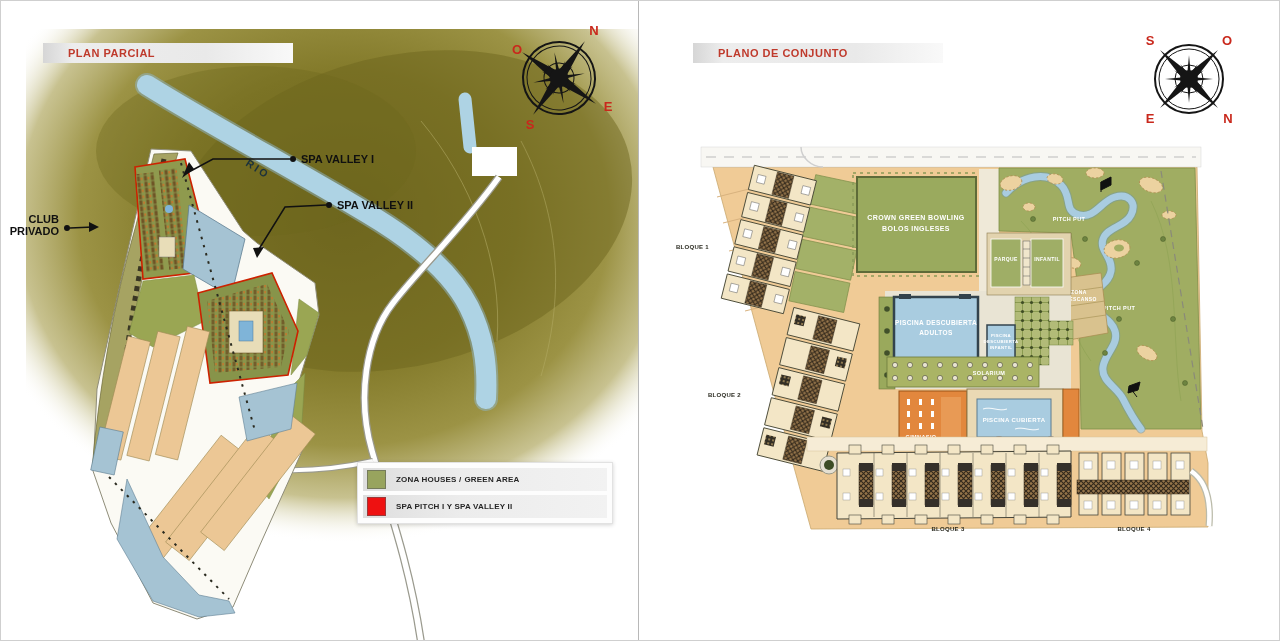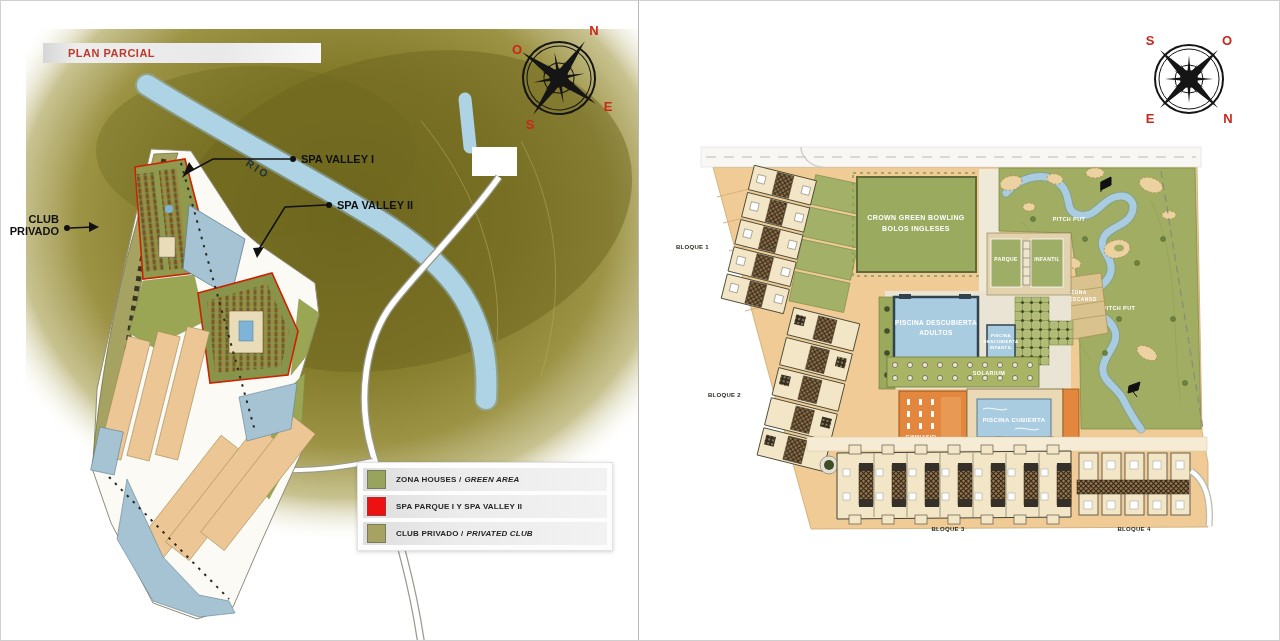--- a/index.html
+++ b/index.html
@@ -4,34 +4,34 @@
 <style>
   html,body{margin:0;padding:0;background:#ffffff;}
   .stage{position:relative;width:1280px;height:641px;background:#fff;overflow:hidden;
          border:1px solid #cfcfcf;box-sizing:border-box;
          font-family:"Liberation Sans",sans-serif;}
   .divider{position:absolute;left:637px;top:0;width:1px;height:641px;background:#b8b8b8;}
   .panel{position:absolute;top:0;height:641px;}
   .panel.left{left:0;width:637px;}
   .panel.right{left:637px;width:643px;}
   .mapsvg{position:absolute;left:0;top:0;}
-  .titlebar{position:absolute;width:278px;height:20px;
+  .titlebar{position:absolute;width:250px;height:20px;
             background:linear-gradient(90deg,#d6d6d6 0%,#ededed 12%,#e9e9e9 65%,#f9f9f9 100%);
             display:flex;align-items:center;padding-left:25px;box-sizing:border-box;}
   .titlebar span{font-weight:bold;font-size:11px;color:#bf3a2c;letter-spacing:.5px;}
   .legend{position:absolute;left:356px;top:461px;width:256px;background:#fdfdfd;
           border:1px solid #e2e2e2;box-shadow:0 1px 4px rgba(0,0,0,.18);
           padding:5px 5px;box-sizing:border-box;}
   .legend-row{height:23px;margin-bottom:4px;display:flex;align-items:center;
               background:linear-gradient(90deg,#dedede,#ececec 40%,#f2f2f2);}
   .legend-row:last-child{margin-bottom:0;}
   .swatch{width:17px;height:17px;margin:0 10px 0 4px;border:1px solid rgba(90,90,90,.55);
           flex:0 0 17px;}
   .legend-text{font-size:8px;font-weight:bold;color:#262626;letter-spacing:.2px;white-space:nowrap;}
-  .legend-italic{font-style:italic;margin-left:3px;}
+  .legend-italic{margin-left:3px;}
   svg text{font-family:"Liberation Sans",sans-serif;}
   .maplabel{font-weight:bold;fill:#101010;}
   .whitelabel{font-weight:bold;fill:#ffffff;letter-spacing:.4px;}
   .blklabel{font-weight:bold;fill:#2a2a20;letter-spacing:.3px;}
   .compassletter{font-weight:bold;font-size:13px;fill:#c9281c;}
 </style>
 </head>
 <body>
 
 <div class="stage">
@@ -184,25 +184,21 @@
       <span>PLAN PARCIAL</span>
     </div>
 
     <div class="legend">
       <div class="legend-row">
         <div class="swatch" style="background-color: rgb(152, 164, 94);"></div>
         <div class="legend-text"><span>ZONA HOUSES /</span><span class="legend-italic">GREEN AREA</span></div>
       </div>
       <div class="legend-row">
         <div class="swatch" style="background-color: rgb(238, 17, 17);"></div>
-        <div class="legend-text"><span>SPA PARQUE I Y SPA VALLEY II</span><span class="legend-italic"></span></div>
-      </div>
-      <div class="legend-row">
-        <div class="swatch" style="background-color: rgb(166, 163, 98);"></div>
-        <div class="legend-text"><span>CLUB PRIVADO /</span><span class="legend-italic">PRIVATED CLUB</span></div>
+        <div class="legend-text"><span>SPA PITCH I Y SPA VALLEY II</span><span class="legend-italic"></span></div>
       </div>
     </div>
   </div>
 
   <div class="panel right">
 
     <svg class="mapsvg" width="643" height="641" viewBox="637 0 643 641">
       <defs>
         <pattern id="weave" width="5" height="5" patternUnits="userSpaceOnUse">
           <rect width="5" height="5" fill="#96754a"></rect>
@@ -582,16 +578,19 @@
         </g>
         <circle r="14" fill="none" stroke="#151515" stroke-width="1"></circle>
         <circle r="9" fill="#151515"></circle>
       </g>
       <text x="14" y="19" class="compassletter" text-anchor="middle">S</text>
       <text x="91" y="19" class="compassletter" text-anchor="middle">O</text>
       <text x="14" y="97" class="compassletter" text-anchor="middle">E</text>
       <text x="92" y="97" class="compassletter" text-anchor="middle">N</text>
     </svg>
 
+    <div class="titlebar" style="left:55px;top:42px">
+      <span>PLANO DE CONJUNTO</span>
+    </div>
   </div>
 
   <div class="divider"></div>
 </div>
 
 </body></html>

